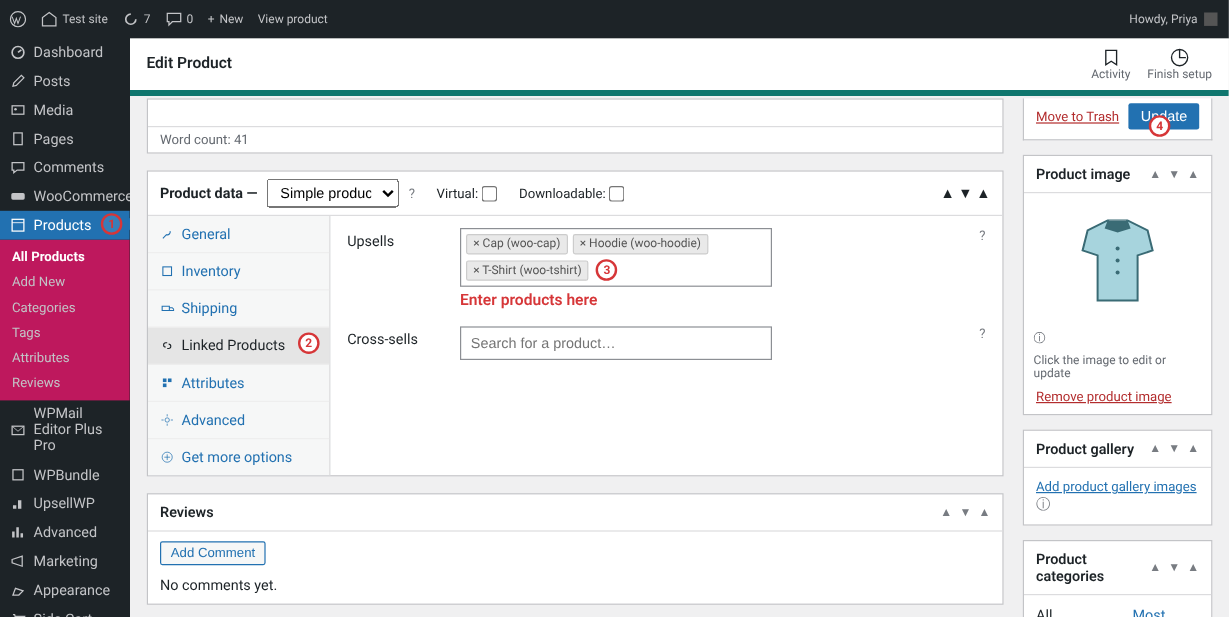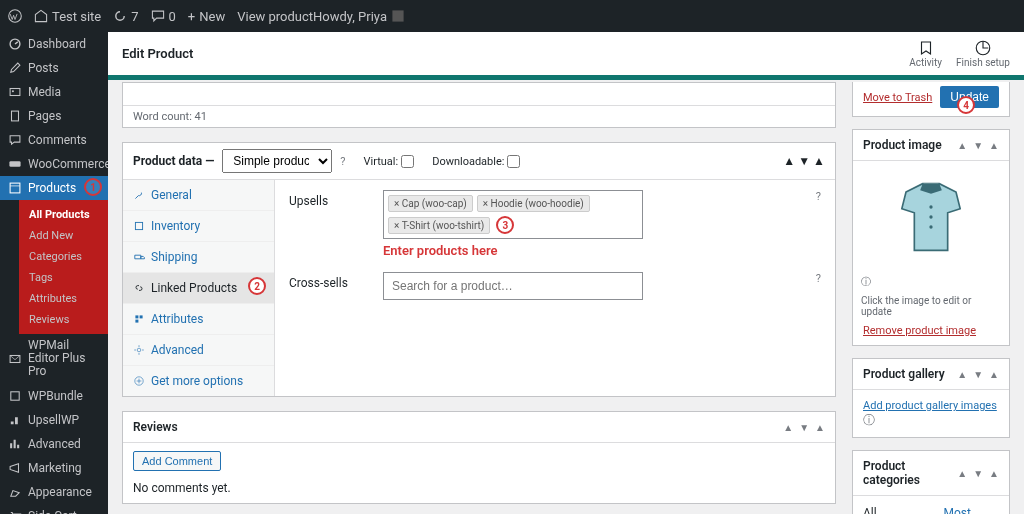--- a/index.html
+++ b/index.html
@@ -1,33 +1,33 @@
 <!DOCTYPE html>
 <html><head>
 <meta charset="utf-8">
 <style>
 * { box-sizing: border-box; margin: 0; padding: 0; }
 body { font-family: -apple-system, BlinkMacSystemFont, "Segoe UI", Roboto, sans-serif; font-size: 13px; background: #f0f0f1; color: #1d2327; overflow: hidden; }
 .wrap { width: 1024px; height: 514px; position: relative; display: flex; flex-direction: column; }
 
 
-.adminbar { height: 28px; background: #1d2327; color: #c3c4c7; display: flex; align-items: center; padding: 16px 8px; font-size: 13px; justify-content: flex-start; }
+.adminbar { height: 28px; background: #1d2327; color: #c3c4c7; display: flex; align-items: center; padding: 16px 8px; font-size: 10px; justify-content: space-between; }
 .adminbar .left, .adminbar .right { display: flex; align-items: center; gap: 12px; }
 .adminbar .item { display: flex; align-items: center; gap: 4px; color: #c3c4c7; }
 .adminbar svg { width: 14px; height: 14px; fill: #c3c4c7; }
 
 
 .body { flex: 1; display: flex; overflow: hidden; }
 
 
 .sidebar { width: 108px; background: #1d2327; color: #c3c4c7; display: flex; flex-direction: column; font-size: 12px; overflow-y: auto; }
 .sidebar .menu-item { display: flex; align-items: center; gap: 6px; padding: 5px 8px; cursor: pointer; color: #c3c4c7; position: relative; }
 .sidebar .menu-item.active { background: #2271b1; color: #fff; }
 .sidebar .menu-item svg { width: 14px; height: 14px; fill: currentColor; flex-shrink: 0; }
-.sidebar .sub { background: #b91c1c; padding: 4px 0; margin-left: 19px; }
+.sidebar .sub { background: #be185d; padding: 4px 0; }
 .sidebar .sub .sub-item { padding: 4px 8px 4px 10px; font-size: 11px; color: #c3c4c7; cursor: pointer; }
 .sidebar .sub .sub-item.active { color: #fff; font-weight: bold; }
 
 
 .marker { position: absolute; width: 18px; height: 18px; border: 2px solid #d63638; border-radius: 50%; display: flex; align-items: center; justify-content: center; font-size: 10px; font-weight: bold; color: #d63638; background: rgba(255,255,255,0.1); z-index: 10; }
 .marker-arrow { position: absolute; width: 0; height: 0; border-top: 6px solid transparent; border-bottom: 6px solid transparent; border-left: 10px solid #2271b1; z-index: 5; }
 
 
 .main { flex: 1; display: flex; flex-direction: column; overflow: hidden; }
 .header { height: 48px; background: #fff; border-bottom: 5px solid #0f766e; display: flex; align-items: center; padding: 0 14px; justify-content: space-between; }

